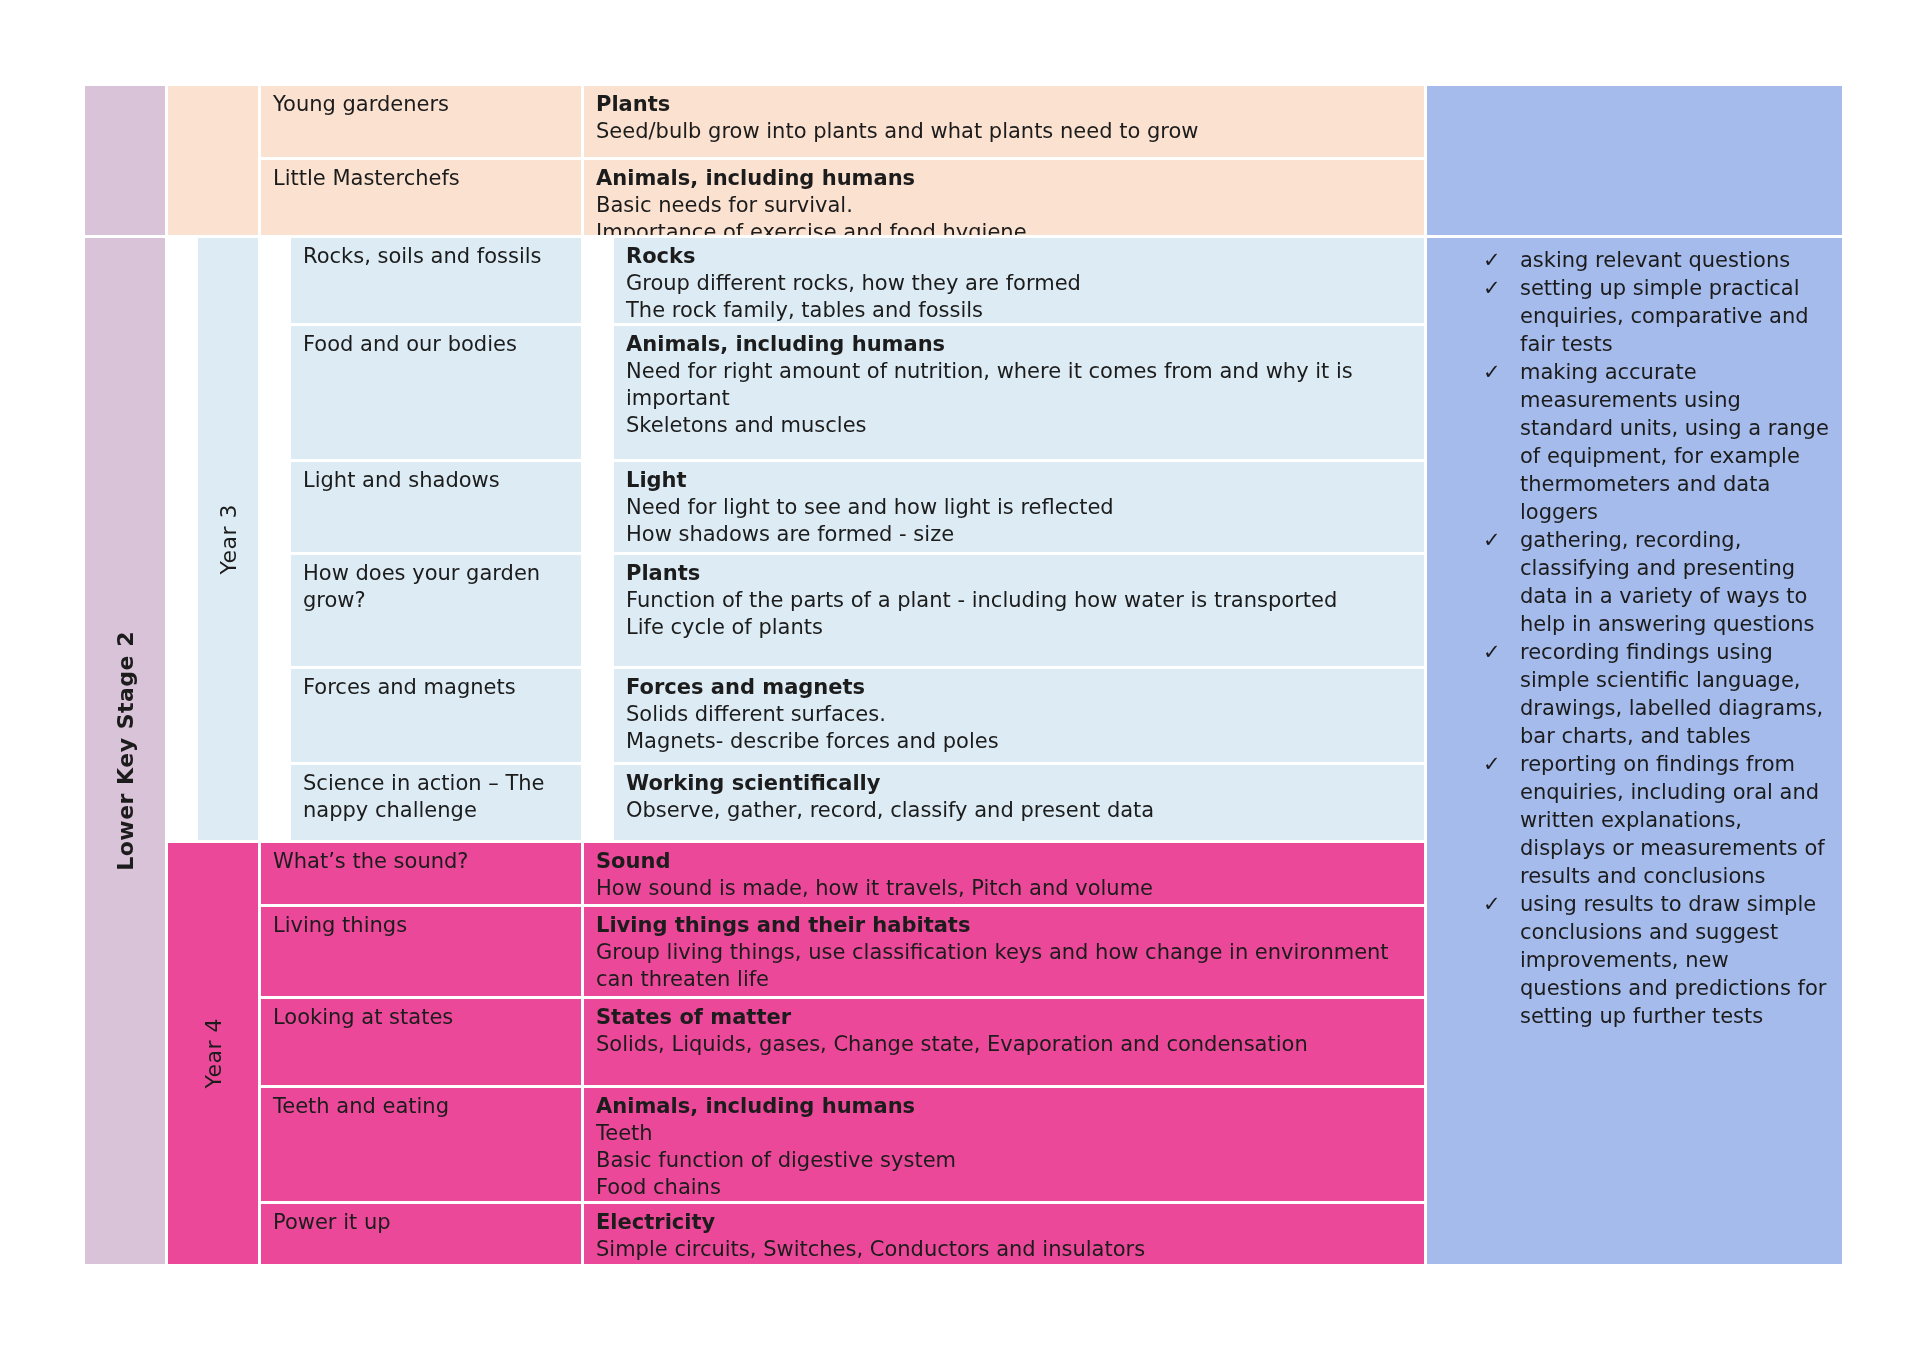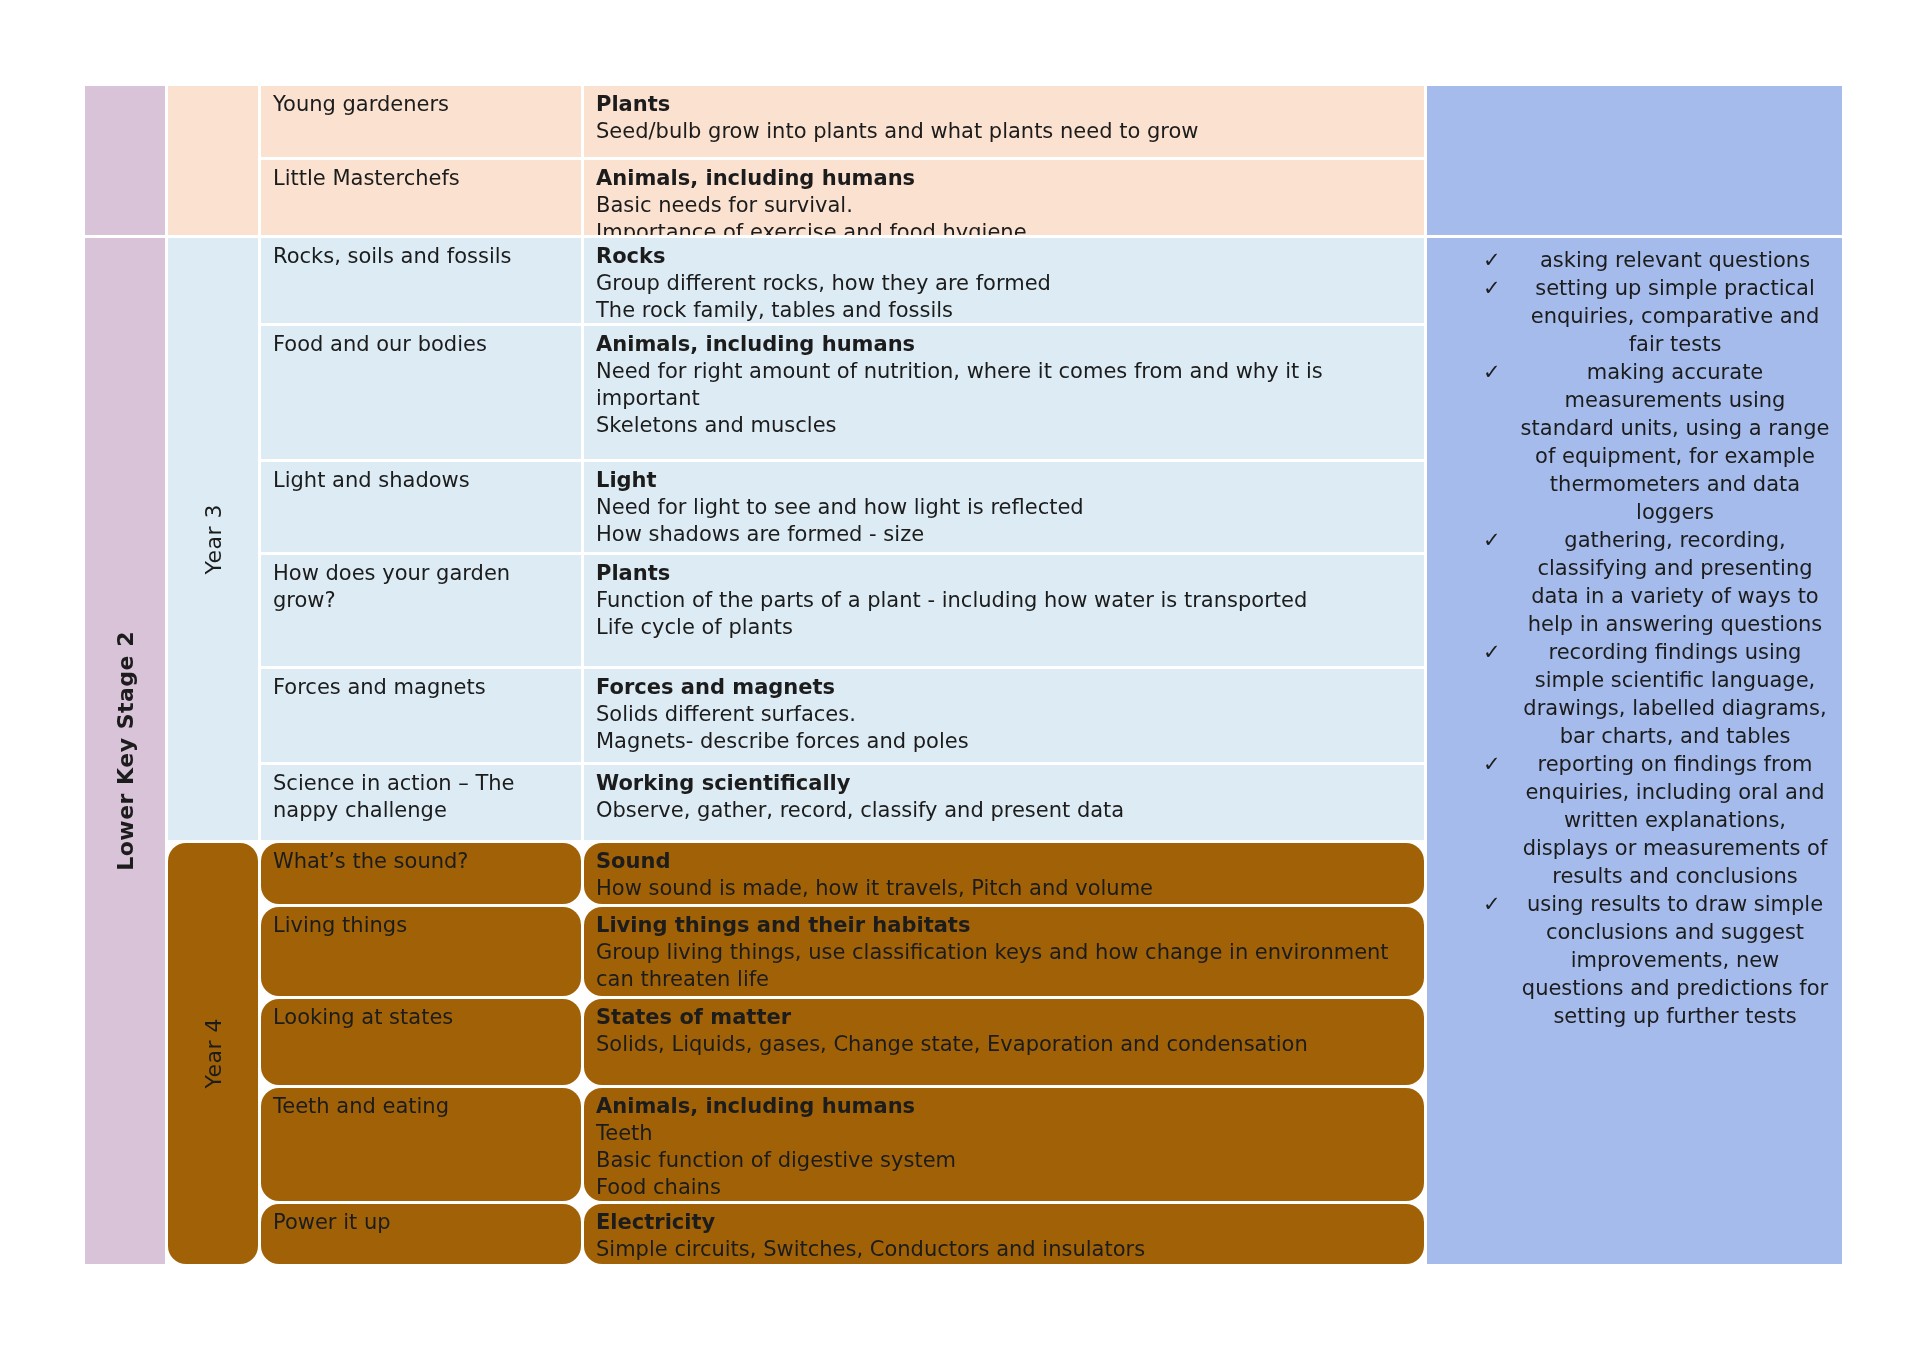--- a/index.html
+++ b/index.html
@@ -14,38 +14,38 @@
   .tbl{
     position:absolute;left:85px;top:86px;
     display:grid;
     grid-template-columns:80px 90px 320px 840px 415px;
     grid-template-rows:71px 75px 85px 133px 90px 111px 93px 75px 61px 89px 86px 113px 60px;
     gap:3px;
   }
   .cell{overflow:hidden;box-sizing:border-box;}
   .c-pink{background:#d8c3d8;}
   .c-peach{background:#fbe1d0;}
-  .c-lblue{background:#dcebf4;}
-  .c-yellow{background:#a16207;border-radius:18px;}
+  .c-lblue{background:#dcebf4;margin-left:30px;}
+  .c-yellow{background:#ec4899;}
   .c-skills{background:#a5bbec;}
   .vcell{display:flex;align-items:center;justify-content:center;}
   .vtext{
     writing-mode:vertical-rl;
     transform:rotate(180deg);
     font-size:22px;
     letter-spacing:0.5px;
     white-space:nowrap;
   }
   .vtext.bold{font-weight:bold;}
   .txtcell{padding:5px 12px 20px 12px;font-size:21px;line-height:27px;}
   .subject{font-weight:bold;}
   .skills-main{padding:8px 12px 0 56px;font-size:21px;line-height:28px;}
   .skill{display:flex;align-items:flex-start;}
   .check{flex:0 0 37px;}
-  .skill-text{flex:1 1 auto;text-align:center;}
+  .skill-text{flex:1 1 auto;}
 </style>
 </head>
 <body>
 
 <div class="tbl">
 
   <div class="cell c-pink" style="grid-area:1/1/3/2"></div>
   <div class="cell c-pink vcell" style="grid-area:3/1/14/2">
     <span class="vtext bold">Lower Key Stage 2</span>
   </div>

